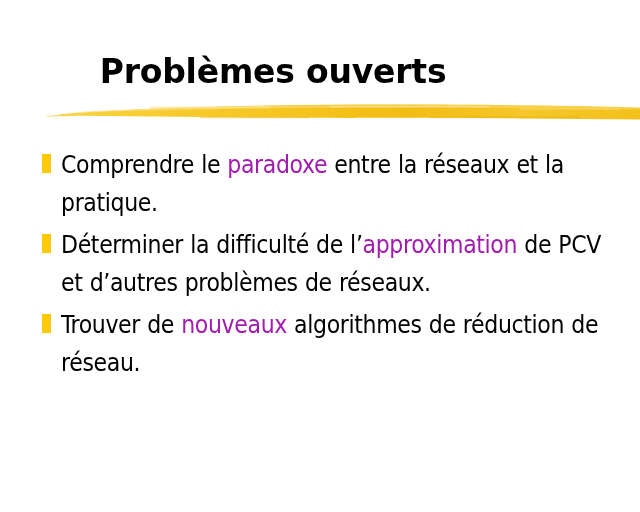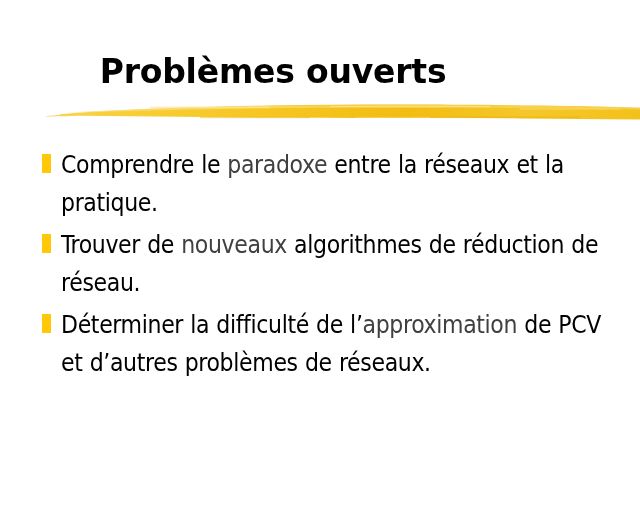--- a/index.html
+++ b/index.html
@@ -78,21 +78,21 @@
   .bullet-text {
     flex: 1 1 auto;
     font-family: "DejaVu Sans Condensed", "Liberation Sans Narrow", "Liberation Sans", sans-serif;
     font-size: 24.5px;
     line-height: 38px;
     color: #000000;
     letter-spacing: -0.35px;
     word-spacing: 0.5px;
   }
   .hl {
-    color: #404040;
+    color: #a21caf;
   }
 </style>
 </head>
 <body>
 
 <div class="slide">
 
   <div class="title-block">
     <span class="slide-title">Problèmes ouverts</span>
   </div>
@@ -138,28 +138,28 @@
       <span class="bullet-marker"></span>
       <div class="bullet-text">
         <span>Comprendre le </span><span class="hl">paradoxe</span><span> entre la réseaux</span>
         <span>et la pratique.</span>
       </div>
     </div>
 
     <div class="bullet-row">
       <span class="bullet-marker"></span>
       <div class="bullet-text">
-        <span>Trouver de </span><span class="hl">nouveaux</span><span> algorithmes de</span>
-        <span>réduction de réseau.</span>
+        <span>Déterminer la difficulté de l’</span><span class="hl">approximation</span>
+        <span>de PCV et d’autres problèmes de réseaux.</span>
       </div>
     </div>
 
     <div class="bullet-row">
       <span class="bullet-marker"></span>
       <div class="bullet-text">
-        <span>Déterminer la difficulté de l’</span><span class="hl">approximation</span>
-        <span>de PCV et d’autres problèmes de réseaux.</span>
+        <span>Trouver de </span><span class="hl">nouveaux</span><span> algorithmes de</span>
+        <span>réduction de réseau.</span>
       </div>
     </div>
 
   </div>
 
 </div>
 
 </body></html>

